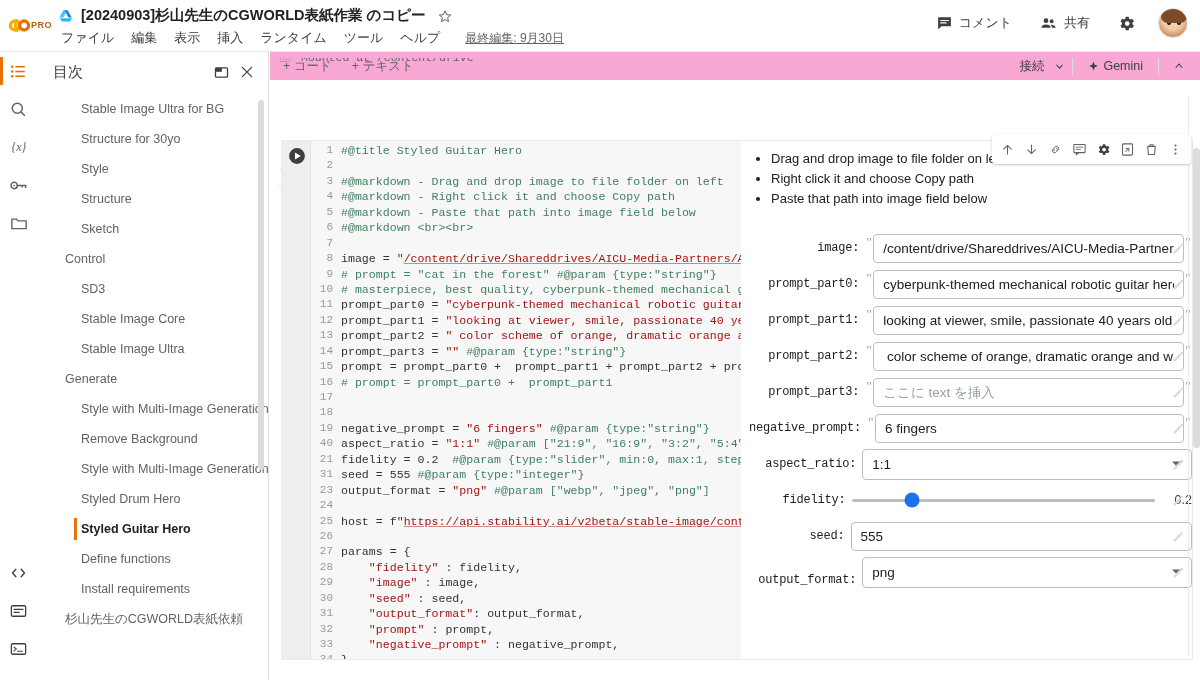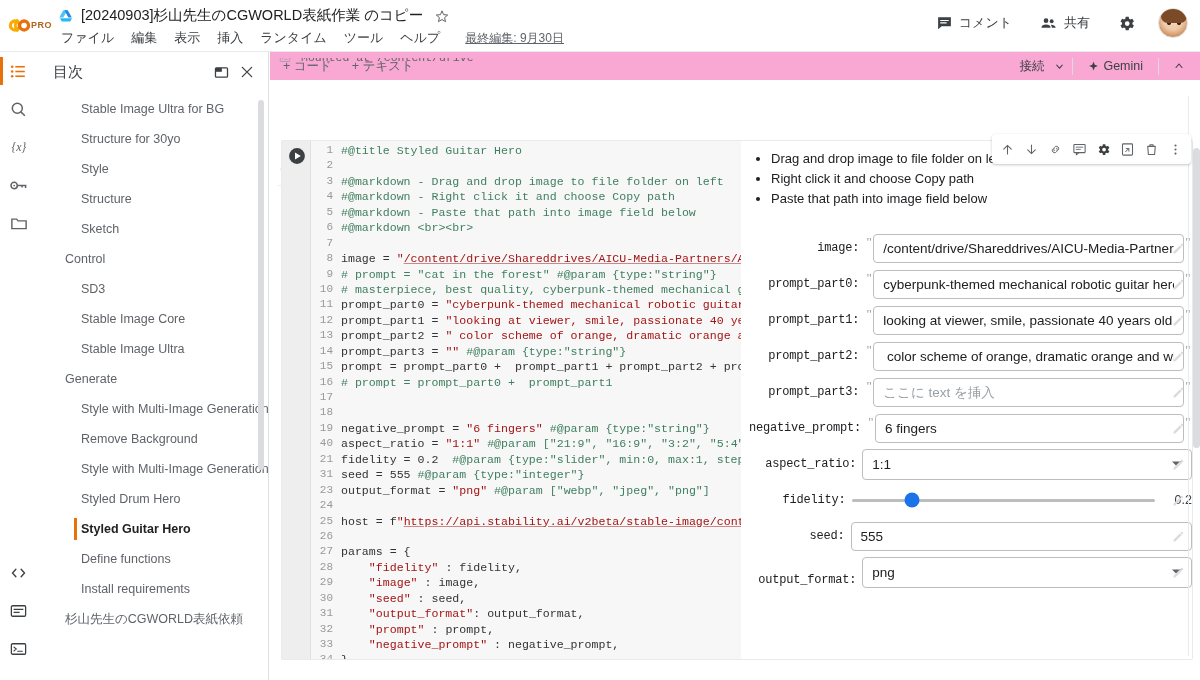--- a/index.html
+++ b/index.html
@@ -23,21 +23,21 @@
   .logo-co { display:block; }
   .logo-pro {
     font-size: 9px; letter-spacing: .5px; color: #b0641d; font-weight: 700;
     margin-top: -1px;
   }
   .title-row {
     position: absolute; left: 58px; top: 6px; display: flex; align-items: center; gap: 7px;
   }
   .drive-ico { width: 16px; height: 15px; }
   .doc-title {
-    font-size: 14.5px; color: #202124; white-space: nowrap;
+    font-size: 14.5px; color: #202124; white-space: nowrap; font-weight: bold;
   }
   .star-ico { width: 16px; height: 16px; margin-left: 4px; }
   .menubar {
     position: absolute; left: 58px; top: 28px; display: flex; align-items: center; gap: 11px;
   }
   .menu-item {
     font-size: 13px; color: #3c4043; padding: 1px 3px; border-radius: 3px; cursor: default;
     white-space: nowrap;
   }
   .last-edit {

